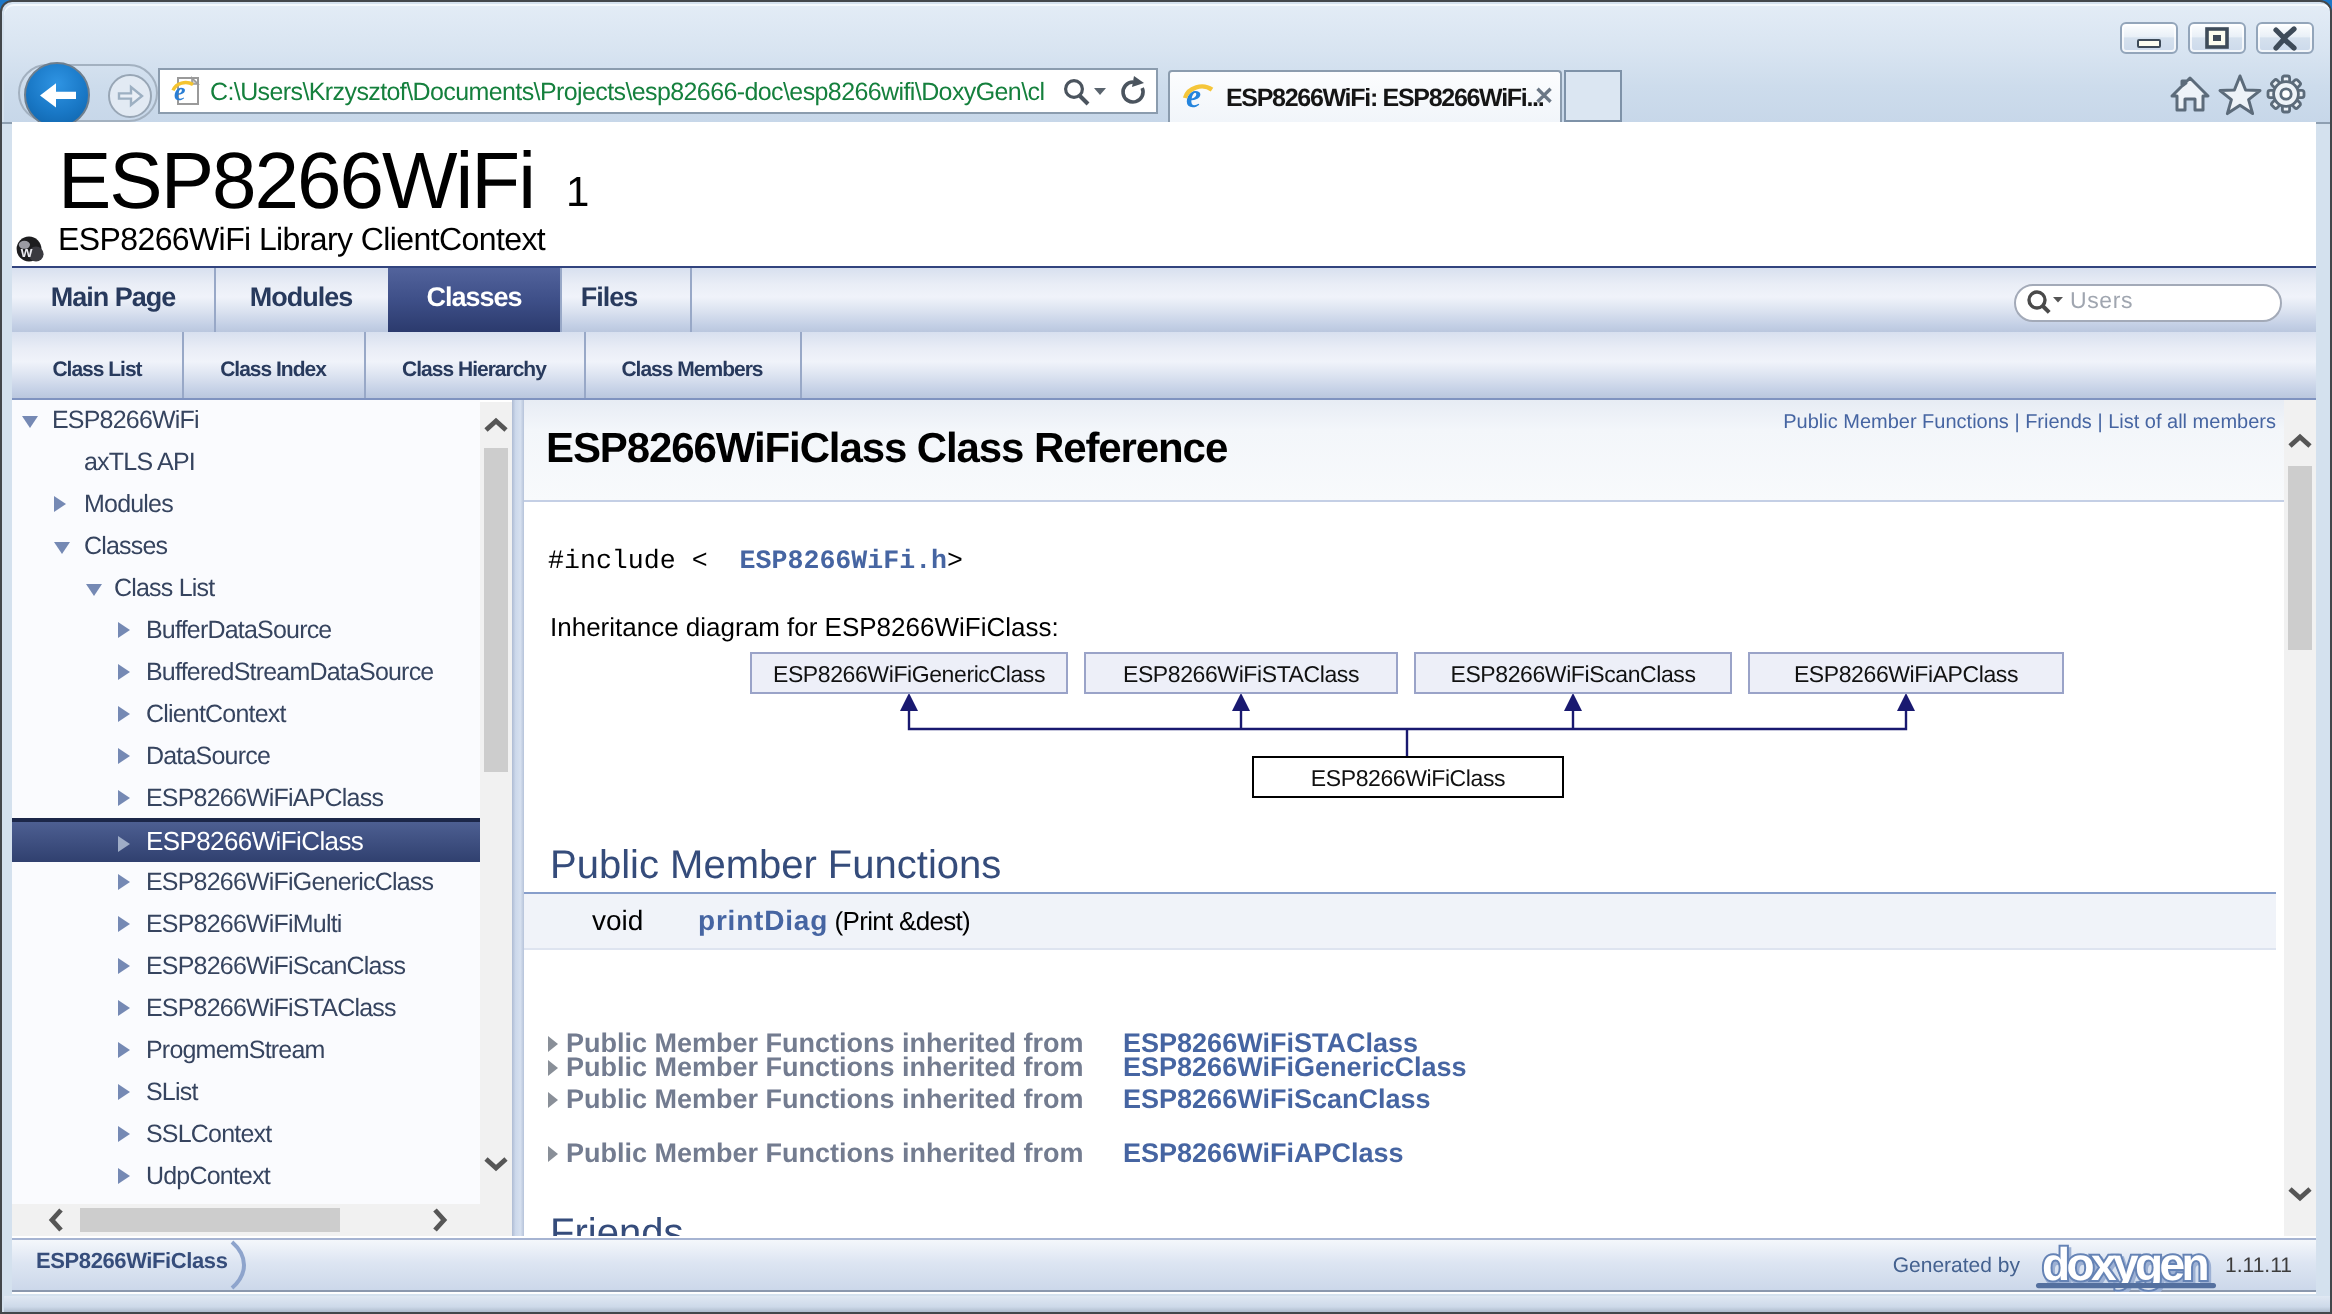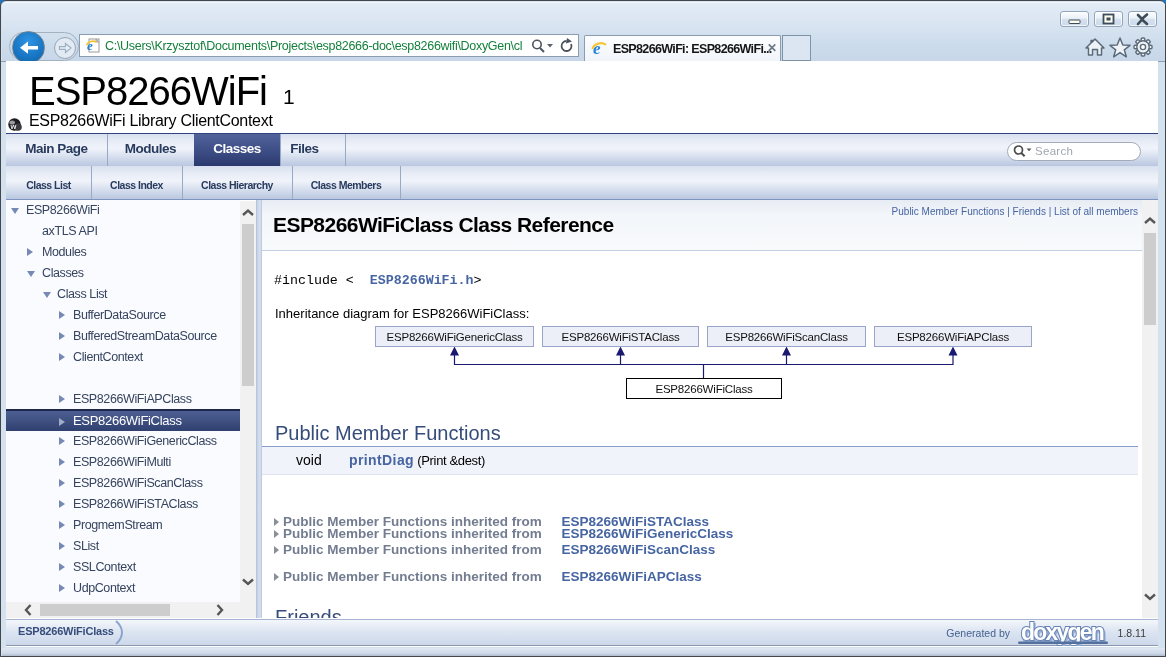--- a/index.html
+++ b/index.html
@@ -190,21 +190,21 @@
     <div class="tlab tlab2" style="left:85px;width:91px;">Class Index</div>
     <div class="tlab tlab2" style="left:176px;width:110px;">Class Hierarchy</div>
     <div class="tlab tlab2" style="left:286px;width:108px;">Class Members</div>
   </div>
   <div id="search">
     <svg width="28" height="17" style="position:absolute;left:4px;top:1px;">
       <circle cx="6.5" cy="6" r="4" fill="none" stroke="#4a4a4a" stroke-width="1.7"></circle>
       <path d="M9.4 9 L12.6 12.2" stroke="#4a4a4a" stroke-width="2"></path>
       <path d="M14.5 4.5 L19.5 4.5 L17 7.3 Z" fill="#555"></path>
     </svg>
-    <div id="searchtxt">Search</div>
+    <div id="searchtxt">Users</div>
   </div>
   <div id="side">
     <div class="ti" style="top:0px;">
         <span class="tr-d" style="left:5px;"></span>
         <span style="position:absolute;left:20px;">ESP8266WiFi</span>
       </div>
     <div class="ti" style="top:21px;">
         <span style="position:absolute;left:36px;">axTLS API</span>
       </div>
     <div class="ti" style="top:42px;">
@@ -223,20 +223,24 @@
         <span class="tr-r" style="left:53px;"></span>
         <span style="position:absolute;left:67px;">BufferDataSource</span>
       </div>
     <div class="ti" style="top:126px;">
         <span class="tr-r" style="left:53px;"></span>
         <span style="position:absolute;left:67px;">BufferedStreamDataSource</span>
       </div>
     <div class="ti" style="top:147px;">
         <span class="tr-r" style="left:53px;"></span>
         <span style="position:absolute;left:67px;">ClientContext</span>
+      </div>
+    <div class="ti" style="top:168px;">
+        <span class="tr-r" style="left:53px;"></span>
+        <span style="position:absolute;left:67px;">DataSource</span>
       </div>
     <div class="ti" style="top:189px;">
         <span class="tr-r" style="left:53px;"></span>
         <span style="position:absolute;left:67px;">ESP8266WiFiAPClass</span>
       </div>
     <div class="ti" id="tisel">
         <span class="tr-r" style="left:53px;border-left-color:#9fadc7;top:7px;"></span>
         <span style="position:absolute;left:67px;">ESP8266WiFiClass</span>
       </div>
     <div class="ti" style="top:231px;">
@@ -352,15 +356,15 @@
     <div style="position:absolute;left:12px;top:5px;font-size:11px;letter-spacing:-0.2px;font-weight:bold;color:#364d7b;">ESP8266WiFiClass</div>
     <svg width="16" height="26" style="position:absolute;left:108px;top:0px;">
       <path d="M2 1 C 10 8 10 17 2 24" stroke="#8ea4cc" stroke-width="2" fill="none"></path>
     </svg>
     <div style="position:absolute;right:148px;top:7px;font-size:10.5px;color:#44618f;">Generated by</div>
     <svg width="104" height="25" style="position:absolute;left:1005px;top:1px;">
       <text x="52" y="20.5" text-anchor="middle" font-size="23" font-weight="bold" font-family="Liberation Sans" fill="#9db1d4" stroke="#9db1d4" stroke-width="2.4" paint-order="stroke" letter-spacing="-1.8">doxygen</text>
       <text x="51" y="19" text-anchor="middle" font-size="23" font-weight="bold" font-family="Liberation Sans" fill="#fff" stroke="#6583b5" stroke-width="2" paint-order="stroke" letter-spacing="-1.8">doxygen</text>
       <rect x="7" y="20.5" width="90" height="2.6" rx="1.3" fill="#54709f"></rect>
     </svg>
-    <div style="position:absolute;right:12px;top:7px;font-size:10.5px;color:#3c3c3c;">1.8.11</div>
+    <div style="position:absolute;right:12px;top:7px;font-size:10.5px;color:#3c3c3c;">1.11.11</div>
   </div>
 </div>
 
 </body></html>

